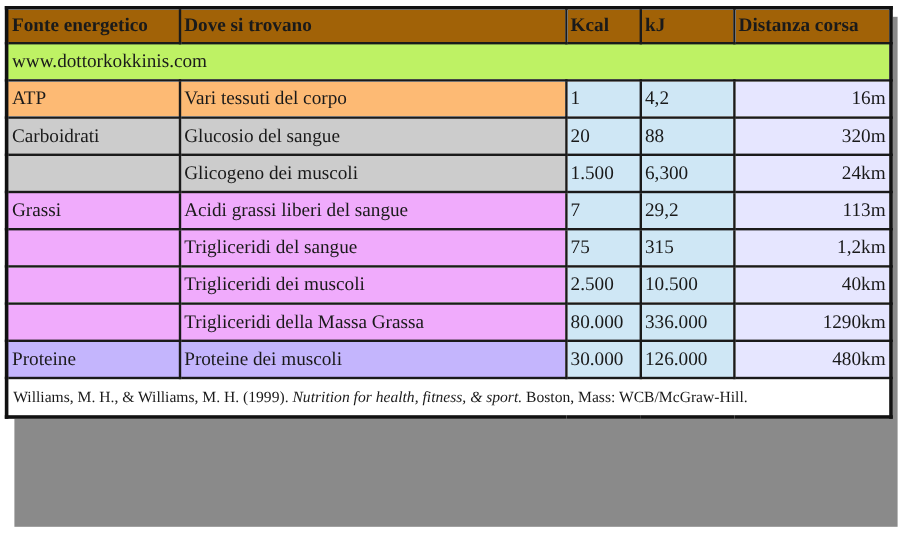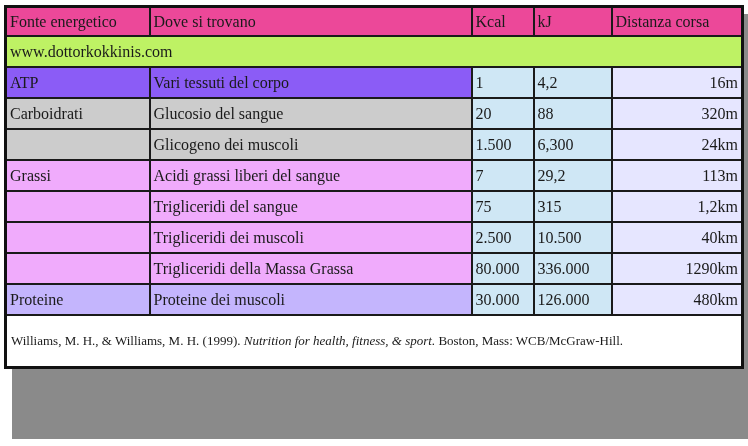--- a/index.html
+++ b/index.html
@@ -4,29 +4,29 @@
 <style>
   html, body { margin:0; padding:0; background:#ffffff; }
   body { width:748px; height:446px; position:relative; overflow:hidden;
          font-family:"Liberation Serif", "DejaVu Serif", serif; color:#1a1a1a; }
   .wrap { position:absolute; left:4px; top:5px; width:737px; }
   .shadow { position:absolute; left:12px; top:14px; width:737px; height:425px; background:#8a8a8a; }
   table { position:relative; border-collapse:collapse; width:737px; table-layout:fixed; background:#fff;
           border:3px solid #111; }
   td, th { border:2px solid #1a1a1a; padding:0 3px; height:29px; font-size:16px; line-height:18px;
            white-space:nowrap; overflow:hidden; font-weight:normal; text-align:left; vertical-align:middle; }
-  th { background:#ec4899; font-weight:normal; height:27px; }
+  th { background:#a16207; font-weight:bold; height:27px; }
   .web td { background:#bef264; text-align:left; }
-  .r-light td.c1, .r-light td.c2 { background:#8b5cf6; }
+  .r-light td.c1, .r-light td.c2 { background:#fdba74; }
   .r-mid td.c1, .r-mid td.c2 { background:#cccccc; }
   .r-dark td.c1, .r-dark td.c2 { background:#f0abfc;margin-left:16px; }
   .r-darker td.c1, .r-darker td.c2 { background:#c4b5fd; }
   td.c3, td.c4 { background:#cfe7f5; }
   td.c5 { background:#e6e6ff; text-align:right; }
-  .cite td { background:#ffffff; font-size:13px; padding:12px 4px; height:26px; }
+  .cite td { background:#ffffff; font-size:13px; padding:2px 4px; height:26px; }
   .cite i { font-style:italic; }
 </style>
 </head>
 <body>
 
 <div class="shadow"></div>
 <div class="wrap">
 <table>
   <colgroup>
     <col style="width:144px">

